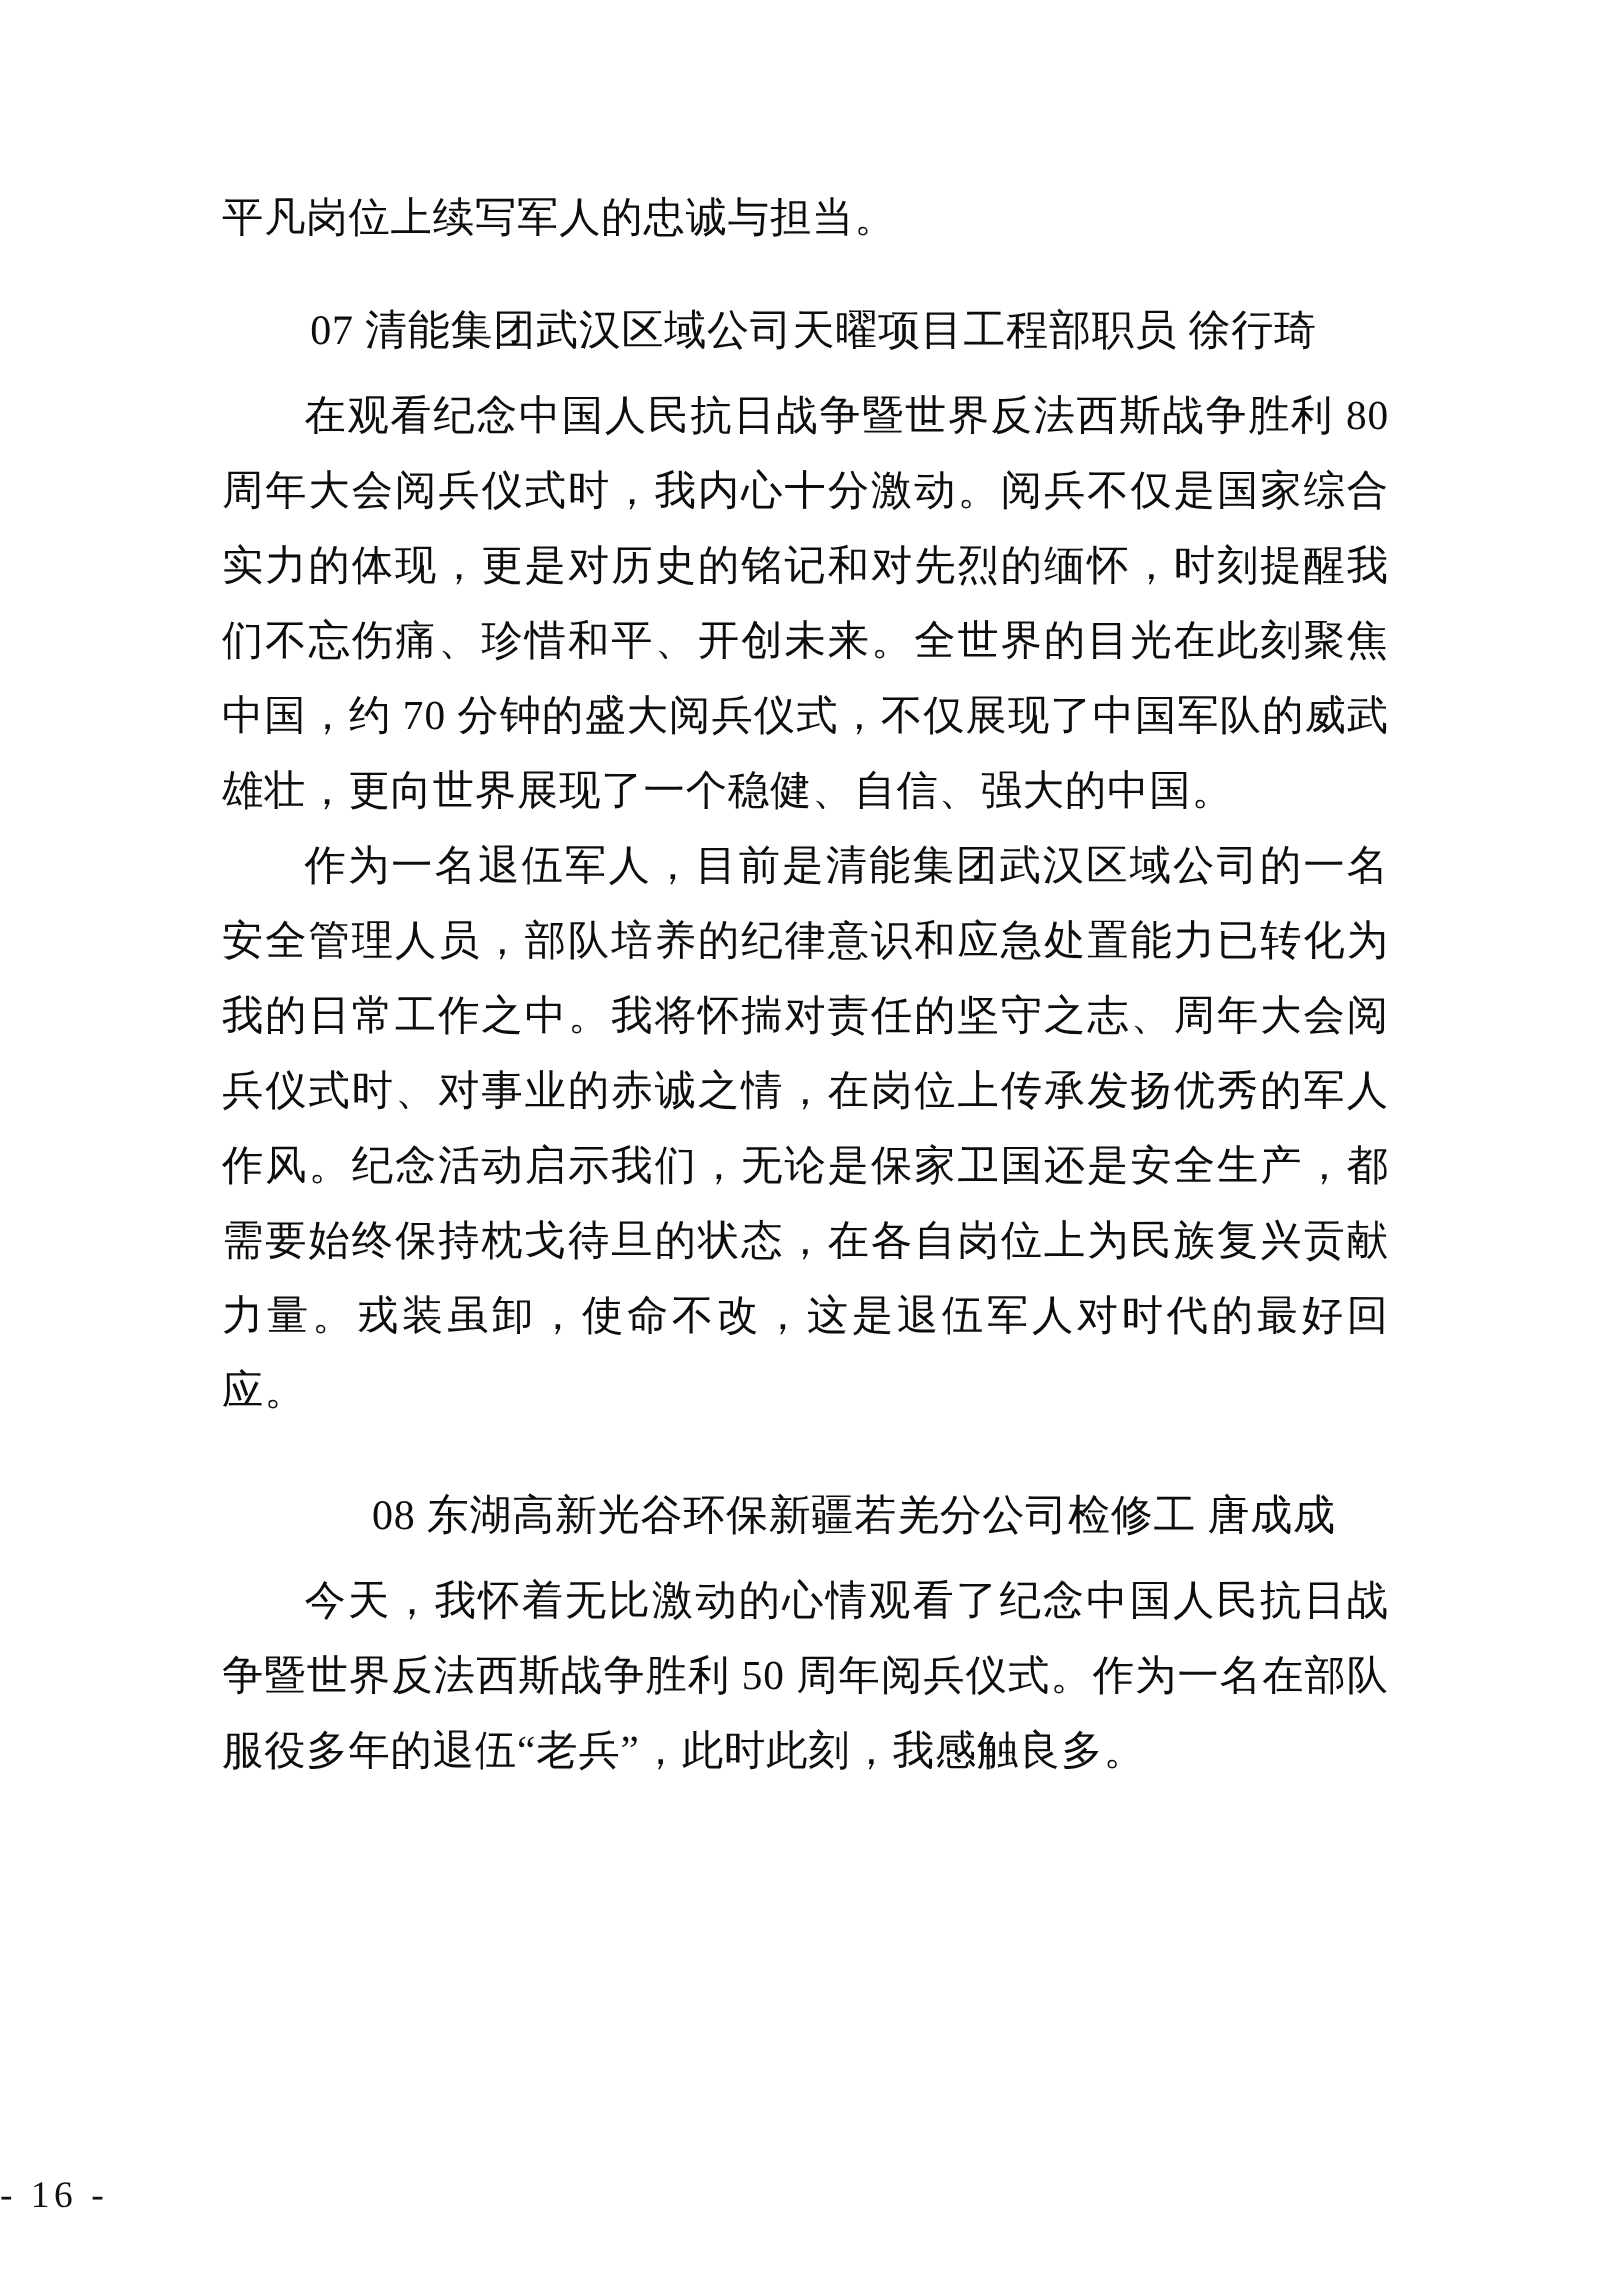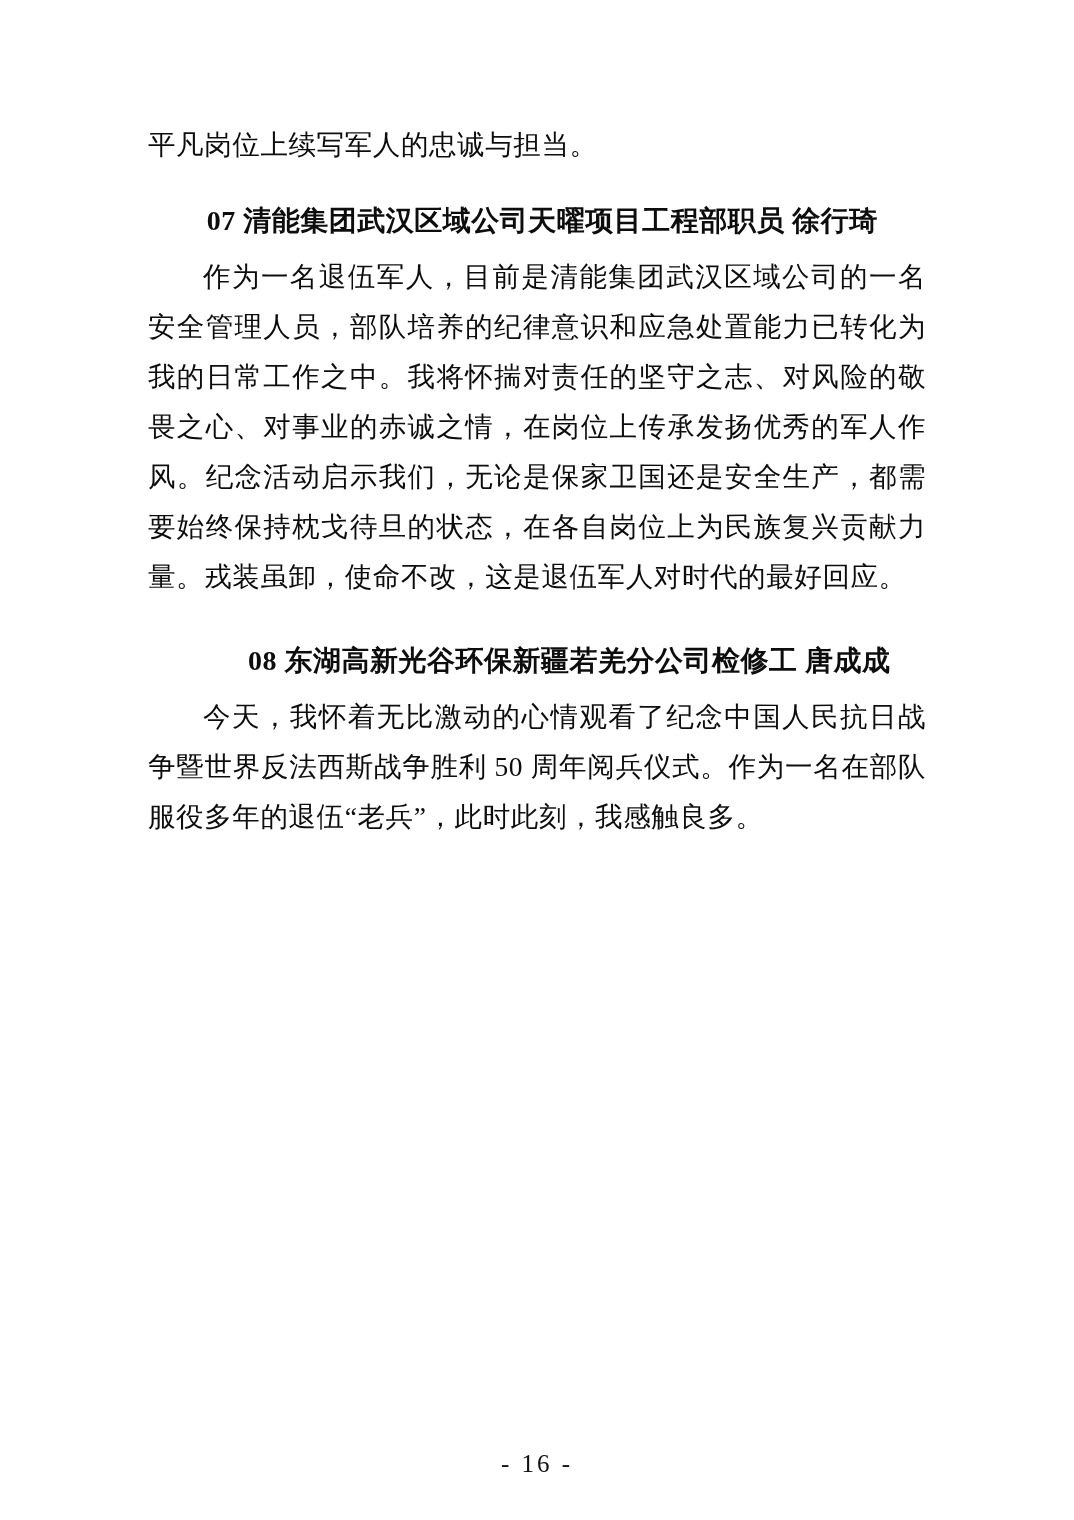--- a/index.html
+++ b/index.html
@@ -29,21 +29,21 @@
     text-justify: inter-ideograph;
     letter-spacing: 0.6px;
     margin: 0;
   }
   .indent {
     text-indent: 2em;
   }
   .heading {
     font-size: 28px;
     line-height: 50px;
-    font-weight: bold;
+    font-weight: normal;
     margin: 14px 0 6px 0;
     text-align: center;
     letter-spacing: 0.5px;
   }
   .heading-07 {
     text-align: left;
     text-indent: 2.1em;
   }
   .heading-08 {
     text-align: center;
@@ -52,40 +52,40 @@
   .para {
     margin: 0 0 0 0;
   }
   .spacer-sm { height: 12px; }
   .spacer-md { height: 20px; }
   .footer {
     position: absolute;
     left: 0;
     right: 0;
     bottom: 42px;
-    text-align: center;
     font-size: 25px;
     font-family: "Liberation Serif", "DejaVu Serif", serif;
     letter-spacing: 3px;
     color: #111;
   }
 </style>
 </head>
 <body>
 
 <div class="page">
 
   <p class="body-text para">平凡岗位上续写军人的忠诚与担当。</p>
 
   <div class="spacer-sm"></div>
 
   <h2 class="heading heading-07">07 清能集团武汉区域公司天曜项目工程部职员 徐行琦</h2>
 
+  <p class="body-text para indent">在观看纪念中国人民抗日战争暨世界反法西斯战争胜利 80 周年大会阅兵仪式时，我内心十分激动。阅兵不仅是国家综合实力的体现，更是对历史的铭记和对先烈的缅怀，时刻提醒我们不忘伤痛、珍惜和平、开创未来。全世界的目光在此刻聚焦中国，约 70 分钟的盛大阅兵仪式，不仅展现了中国军队的威武雄壮，更向世界展现了一个稳健、自信、强大的中国。</p>
 
-  <p class="body-text para indent">作为一名退伍军人，目前是清能集团武汉区域公司的一名安全管理人员，部队培养的纪律意识和应急处置能力已转化为我的日常工作之中。我将怀揣对责任的坚守之志、对风险的敬畏之心、对事业的赤诚之情，在岗位上传承发扬优秀的军人作风。纪念活动启示我们，无论是保家卫国还是安全生产，都需要始终保持枕戈待旦的状态，在各自岗位上为民族复兴贡献力量。戎装虽卸，使命不改，这是退伍军人对时代的最好回应。</p>
+  <p class="body-text para indent">作为一名退伍军人，目前是清能集团武汉区域公司的一名安全管理人员，部队培养的纪律意识和应急处置能力已转化为我的日常工作之中。我将怀揣对责任的坚守之志、周年大会阅兵仪式时、对事业的赤诚之情，在岗位上传承发扬优秀的军人作风。纪念活动启示我们，无论是保家卫国还是安全生产，都需要始终保持枕戈待旦的状态，在各自岗位上为民族复兴贡献力量。戎装虽卸，使命不改，这是退伍军人对时代的最好回应。</p>
 
   <div class="spacer-md"></div>
 
   <h2 class="heading heading-08">08 东湖高新光谷环保新疆若羌分公司检修工 唐成成</h2>
 
   <p class="body-text para indent">今天，我怀着无比激动的心情观看了纪念中国人民抗日战争暨世界反法西斯战争胜利 50 周年阅兵仪式。作为一名在部队服役多年的退伍“老兵”，此时此刻，我感触良多。</p>
 
 
   <div class="footer">- 16 -</div>
 </div>

